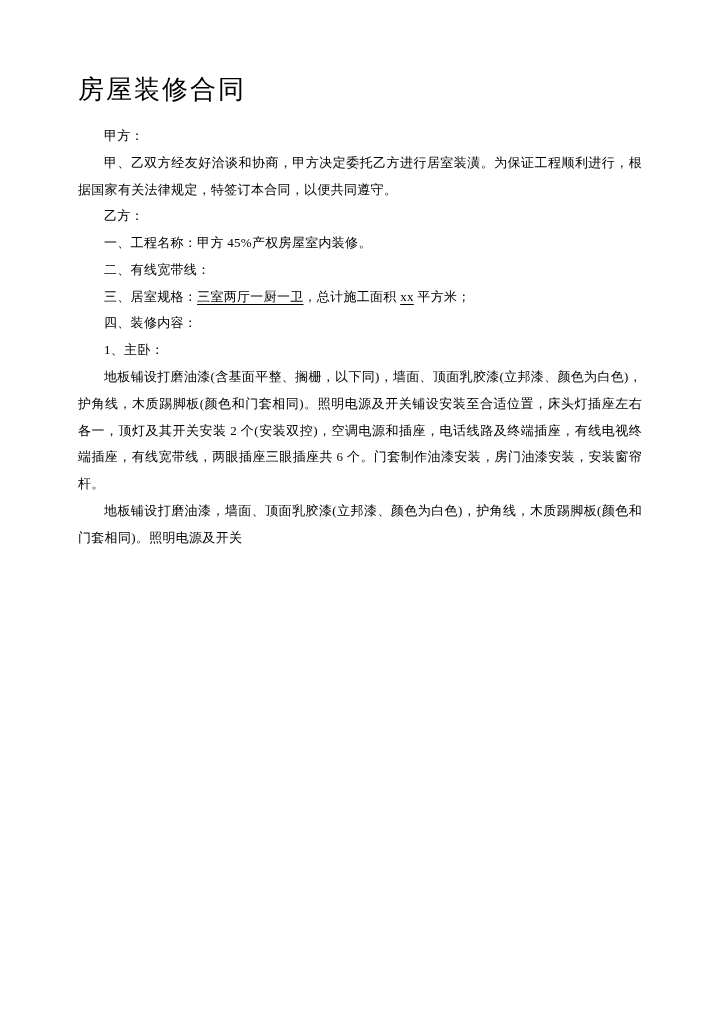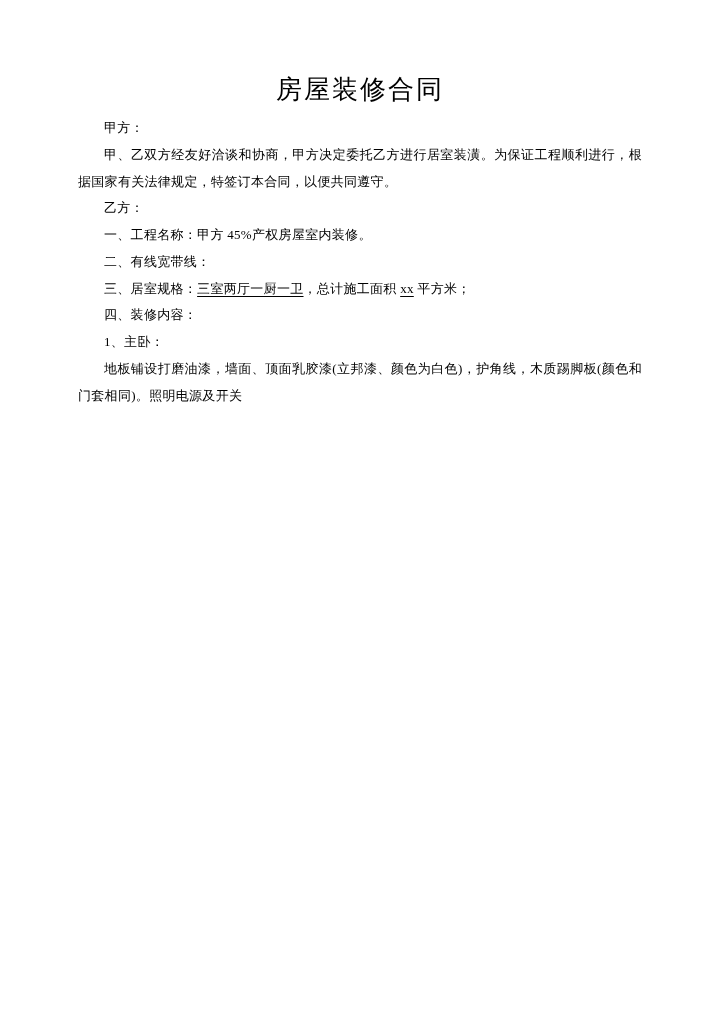--- a/index.html
+++ b/index.html
@@ -19,26 +19,25 @@
     box-sizing: border-box;
     overflow: hidden;
   }
   .content {
     position: absolute;
     left: 78px;
     top: 72px;
     width: 564px;
   }
   .doc-title {
-    text-align: center;
     font-size: 26px;
     line-height: 1.35;
     font-weight: normal;
     letter-spacing: 2px;
-    margin: 0 0 8px 0;
+    margin: 0 0 16px 0;
     font-family: "Liberation Serif", "DejaVu Serif", serif;
   }
   .para {
     font-size: 13px;
     line-height: 2.06;
     text-align: justify;
     letter-spacing: 0.3px;
     margin: 0;
   }
   .indent {
@@ -67,18 +66,19 @@
     <p class="para indent">一、工程名称：甲方 45%产权房屋室内装修。</p>
 
     <p class="para indent">二、有线宽带线：</p>
 
     <p class="para indent">三、居室规格：<span class="u">三室两厅一厨一卫</span>，总计施工面积 <span class="u">xx</span> 平方米；</p>
 
     <p class="para indent">四、装修内容：</p>
 
     <p class="para indent">1、主卧：</p>
 
+    <p class="para indent">地板铺设打磨油漆(含基面平整、搁栅，以下同)，墙面、顶面乳胶漆(立邦漆、颜色为白色)，护角线，木质踢脚板(颜色和门套相同)。照明电源及开关铺设安装至合适位置，床头灯插座左右各一，顶灯及其开关安装 2 个(安装双控)，空调电源和插座，电话线路及终端插座，有线电视终端插座，有线宽带线，两眼插座三眼插座共 6 个。门套制作油漆安装，房门油漆安装，安装窗帘杆。</p>
 
 
     <p class="para indent">地板铺设打磨油漆，墙面、顶面乳胶漆(立邦漆、颜色为白色)，护角线，木质踢脚板(颜色和门套相同)。照明电源及开关</p>
 
   </div>
 </div>
 
 </body></html>

